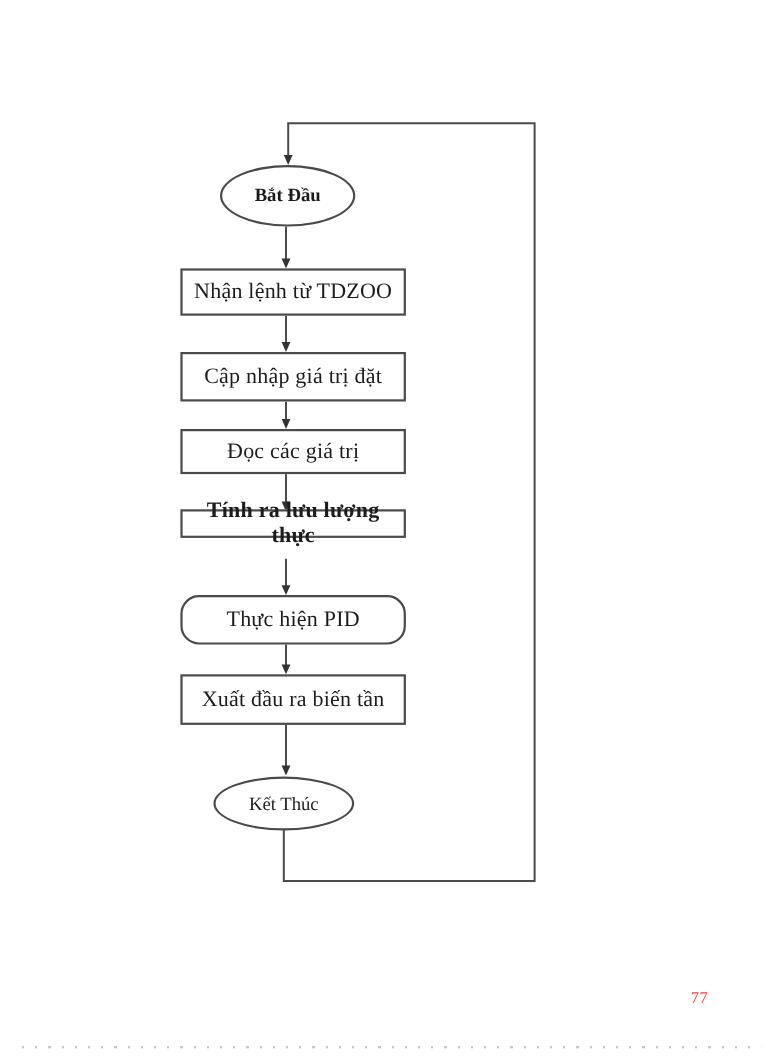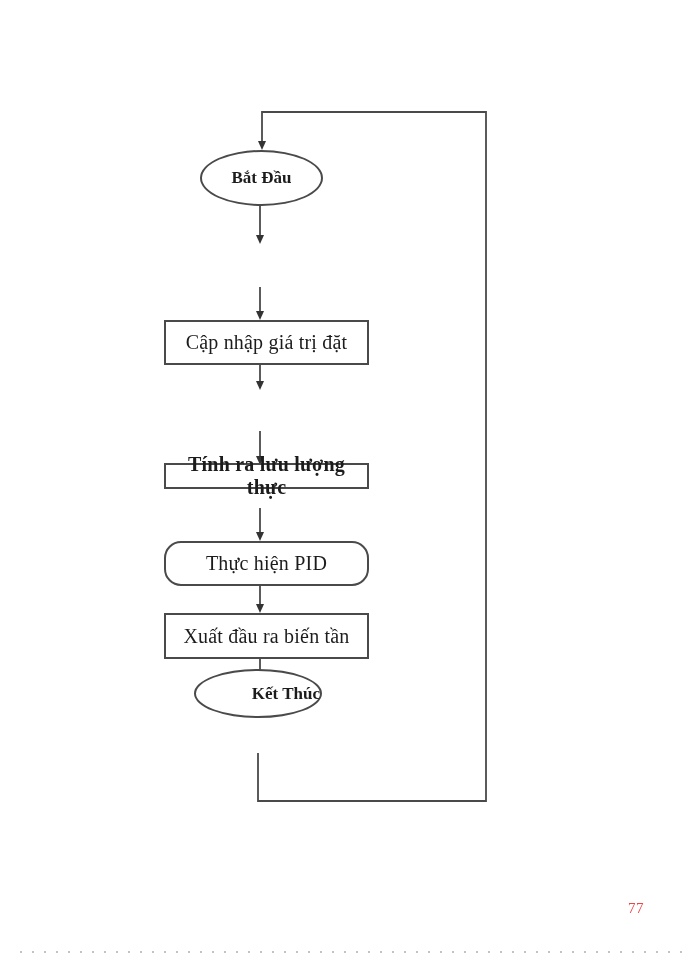--- a/index.html
+++ b/index.html
@@ -50,21 +50,21 @@
     width: 205px;
     font-size: 20px;
     letter-spacing: 0.2px;
   }
   .terminator {
     border: 2px solid var(--line);
     border-radius: 50%;
     font-size: 17px;
   }
   .node-start { left: 200px; top: 150px; width: 123px; height: 56px; font-weight: 600; }
-  .node-end   { left: 194px; top: 669px; width: 128px; height: 49px; font-weight: 700; justify-content: flex-end; }
+  .node-end   { left: 194px; top: 706px; width: 128px; height: 49px; font-weight: 400; }
   .node-receive { top: 244px; height: 43px; }
   .node-update  { top: 320px; height: 45px; }
   .node-read    { top: 390px; height: 41px; }
   .node-compute { top: 463px; height: 26px; font-weight: bold; }
   .node-pid     { top: 541px; height: 45px; border-radius: 17px; }
   .node-output  { top: 613px; height: 46px; }
   .page-number {
     position: absolute;
     left: 628px;
     top: 900px;
@@ -114,25 +114,31 @@
     <path class="head" d="M256 604 L264 604 L260 613 Z"></path>
 
     <path class="line" d="M260 657 V 697"></path>
     <path class="head" d="M256 696 L264 696 L260 705 Z"></path>
   </svg>
 
   <div class="node terminator node-start">
     <span>Bắt Đầu</span>
   </div>
 
+  <div class="node process node-receive">
+    <span>Nhận lệnh từ TDZOO</span>
+  </div>
 
   <div class="node process node-update">
     <span>Cập nhập giá trị đặt</span>
   </div>
 
+  <div class="node process node-read">
+    <span>Đọc các giá trị</span>
+  </div>
 
   <div class="node process node-compute">
     <span>Tính ra lưu lượng thực</span>
   </div>
 
   <div class="node process node-pid">
     <span>Thực hiện PID</span>
   </div>
 
   <div class="node process node-output">

